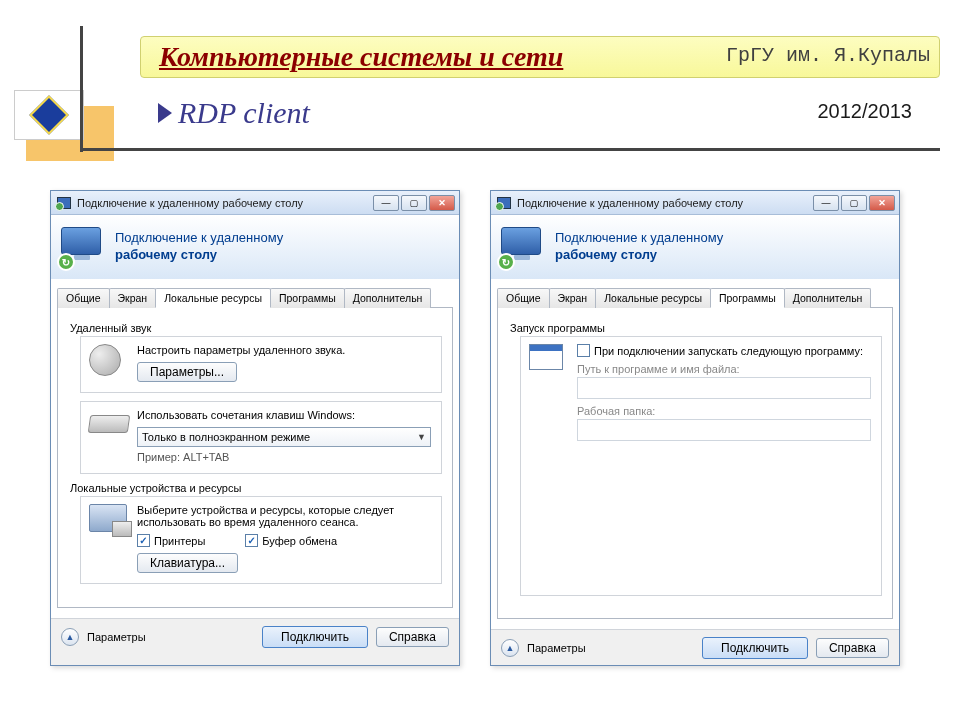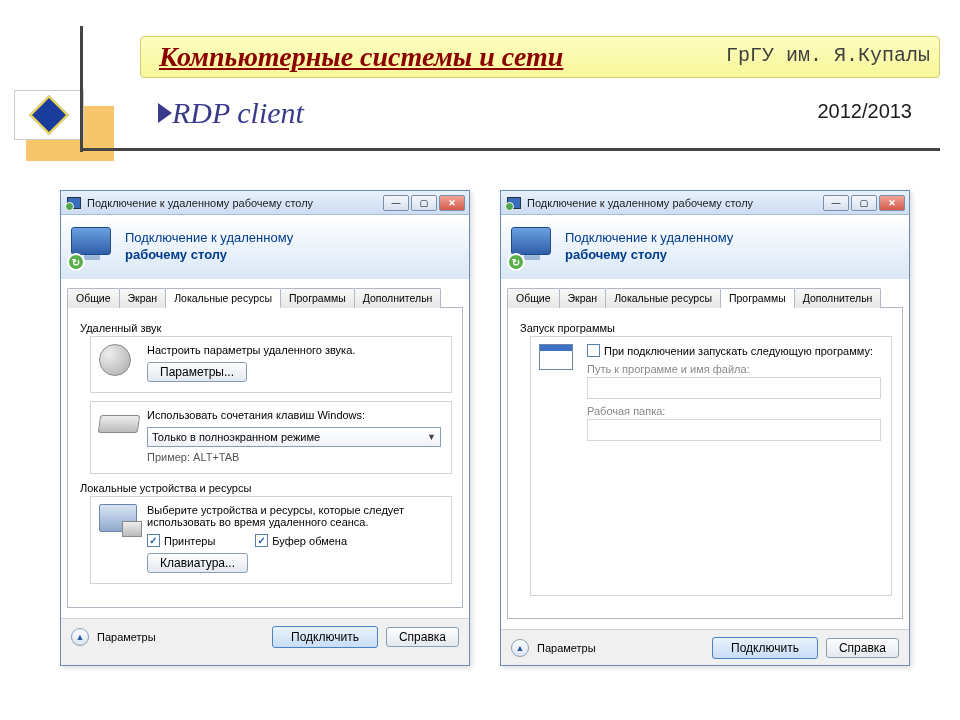--- a/index.html
+++ b/index.html
@@ -4,30 +4,30 @@
 <style>
   * { box-sizing: border-box; margin: 0; padding: 0; }
   body { width: 960px; height: 720px; background: #fff; font-family: Tahoma, Arial, sans-serif; font-size: 11px; color: #000; position: relative; }
 
   
   .slide-header { position: relative; height: 160px; }
   .title-bar { position: absolute; left: 140px; top: 36px; right: 20px; height: 42px; background: linear-gradient(#fdfdc0, #f8f89a); border-radius: 4px; border: 1px solid #d0d070; display: flex; align-items: center; padding-left: 18px; }
   .title-text { font-family: Georgia, 'Times New Roman', serif; font-size: 28px; font-weight: bold; font-style: italic; color: #8b0000; text-decoration: underline; }
   .uni-label { position: absolute; right: 30px; top: 44px; font-size: 20px; font-family: Liberation Mono, monospace; color: #404040; }
   .year-label { position: absolute; right: 48px; top: 100px; font-size: 20px; color: #1a1a1a; }
-  .subtitle { position: absolute; left: 158px; top: 96px; font-family: Georgia, serif; font-size: 30px; font-style: italic; color: #3a3a8c; display: flex; align-items: center; }
+  .subtitle { position: absolute; left: 158px; top: 96px; font-family: Georgia, serif; font-size: 30px; font-style: italic; color: #3a3a8c; display: flex; align-items: center; gap: 6px; }
   .chevron { display: inline-block; width: 0; height: 0; border-top: 10px solid transparent; border-bottom: 10px solid transparent; border-left: 14px solid #3a3a8c; }
   .hline { position: absolute; left: 80px; right: 20px; top: 148px; height: 3px; background: #444; }
   .vline { position: absolute; left: 80px; top: 26px; width: 3px; height: 126px; background: #444; }
   .orange-sq { position: absolute; left: 26px; top: 106px; width: 88px; height: 55px; background: #f7c56a; }
   .white-sq { position: absolute; left: 14px; top: 90px; width: 70px; height: 50px; background: #fff; border: 1px solid #ccc; display: flex; align-items: center; justify-content: center; }
   .logo-dia { width: 28px; height: 28px; background: #1a3d9c; transform: rotate(45deg); border: 2px solid #f6d94a; }
 
   
-  .dialogs { display: flex; gap: 30px; padding: 30px 40px 0 50px; justify-content: center; }
+  .dialogs { display: flex; gap: 30px; padding: 30px 40px 0 50px; }
   .dialog { width: 410px; border: 1px solid #6b8db5; background: #f0f0f0; box-shadow: 2px 2px 5px rgba(0,0,0,0.15); }
 
   
   .dlg-titlebar { height: 24px; background: linear-gradient(#e8f0fb, #cdddf2); border-bottom: 1px solid #a8bdd8; display: flex; align-items: center; padding: 0 4px 0 6px; gap: 6px; }
   .dlg-ticon { width: 14px; height: 12px; background: #3b6dbb; border: 1px solid #234; position: relative; }
   .dlg-ticon::after { content: ""; position: absolute; left: -3px; bottom: -3px; width: 7px; height: 7px; background: #4fa64f; border-radius: 50%; border: 1px solid #fff; }
   .dlg-title { flex: 1; color: #1a1a1a; font-size: 11px; }
   .win-btns { display: flex; gap: 2px; }
   .win-btn { width: 26px; height: 16px; border: 1px solid #7a8fa8; border-radius: 2px; display: flex; align-items: center; justify-content: center; font-size: 9px; cursor: pointer; }
   .win-min { background: linear-gradient(#f5f8fc,#d6e2f0); }

